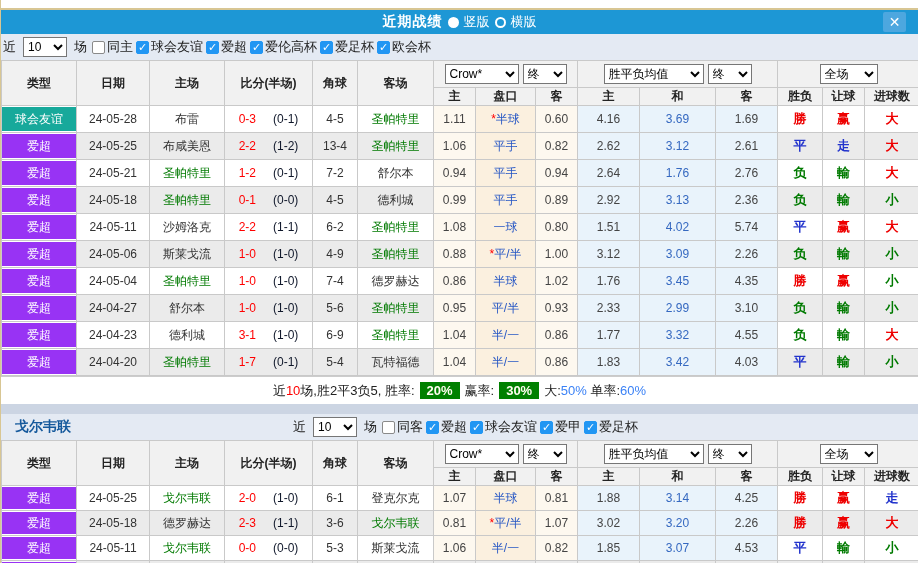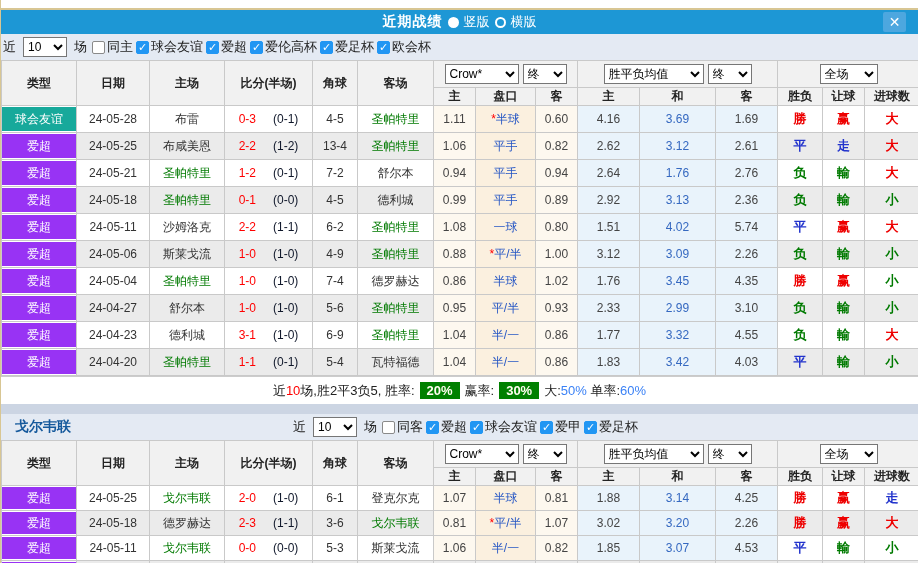--- a/index.html
+++ b/index.html
@@ -307,21 +307,21 @@
             <td class="res" style="color: rgb(0, 122, 0);">负</td>
             <td class="res" style="color: rgb(0, 122, 0);">輸</td>
             <td class="res" style="color: rgb(238, 0, 0);">大</td>
           </tr>
           <tr>
             <td class="type-cell">
               <div class="badge" style="background: rgb(152, 51, 244);">爱超</div>
             </td>
             <td>24-04-20</td>
             <td class="focus">圣帕特里</td>
-            <td><span class="ft">1-1</span><span class="ht">(0-1)</span></td>
+            <td><span class="ft">1-7</span><span class="ht">(0-1)</span></td>
             <td>5-4</td>
             <td>瓦特福德</td>
             <td class="c-odds">1.04</td>
             <td class="c-hand">半/一</td>
             <td class="c-odds">0.86</td>
             <td class="c-avg">1.83</td>
             <td class="c-avg c-draw">3.42</td>
             <td class="c-avg">4.03</td>
             <td class="res" style="color: rgb(34, 51, 204);">平</td>
             <td class="res" style="color: rgb(0, 122, 0);">輸</td>

